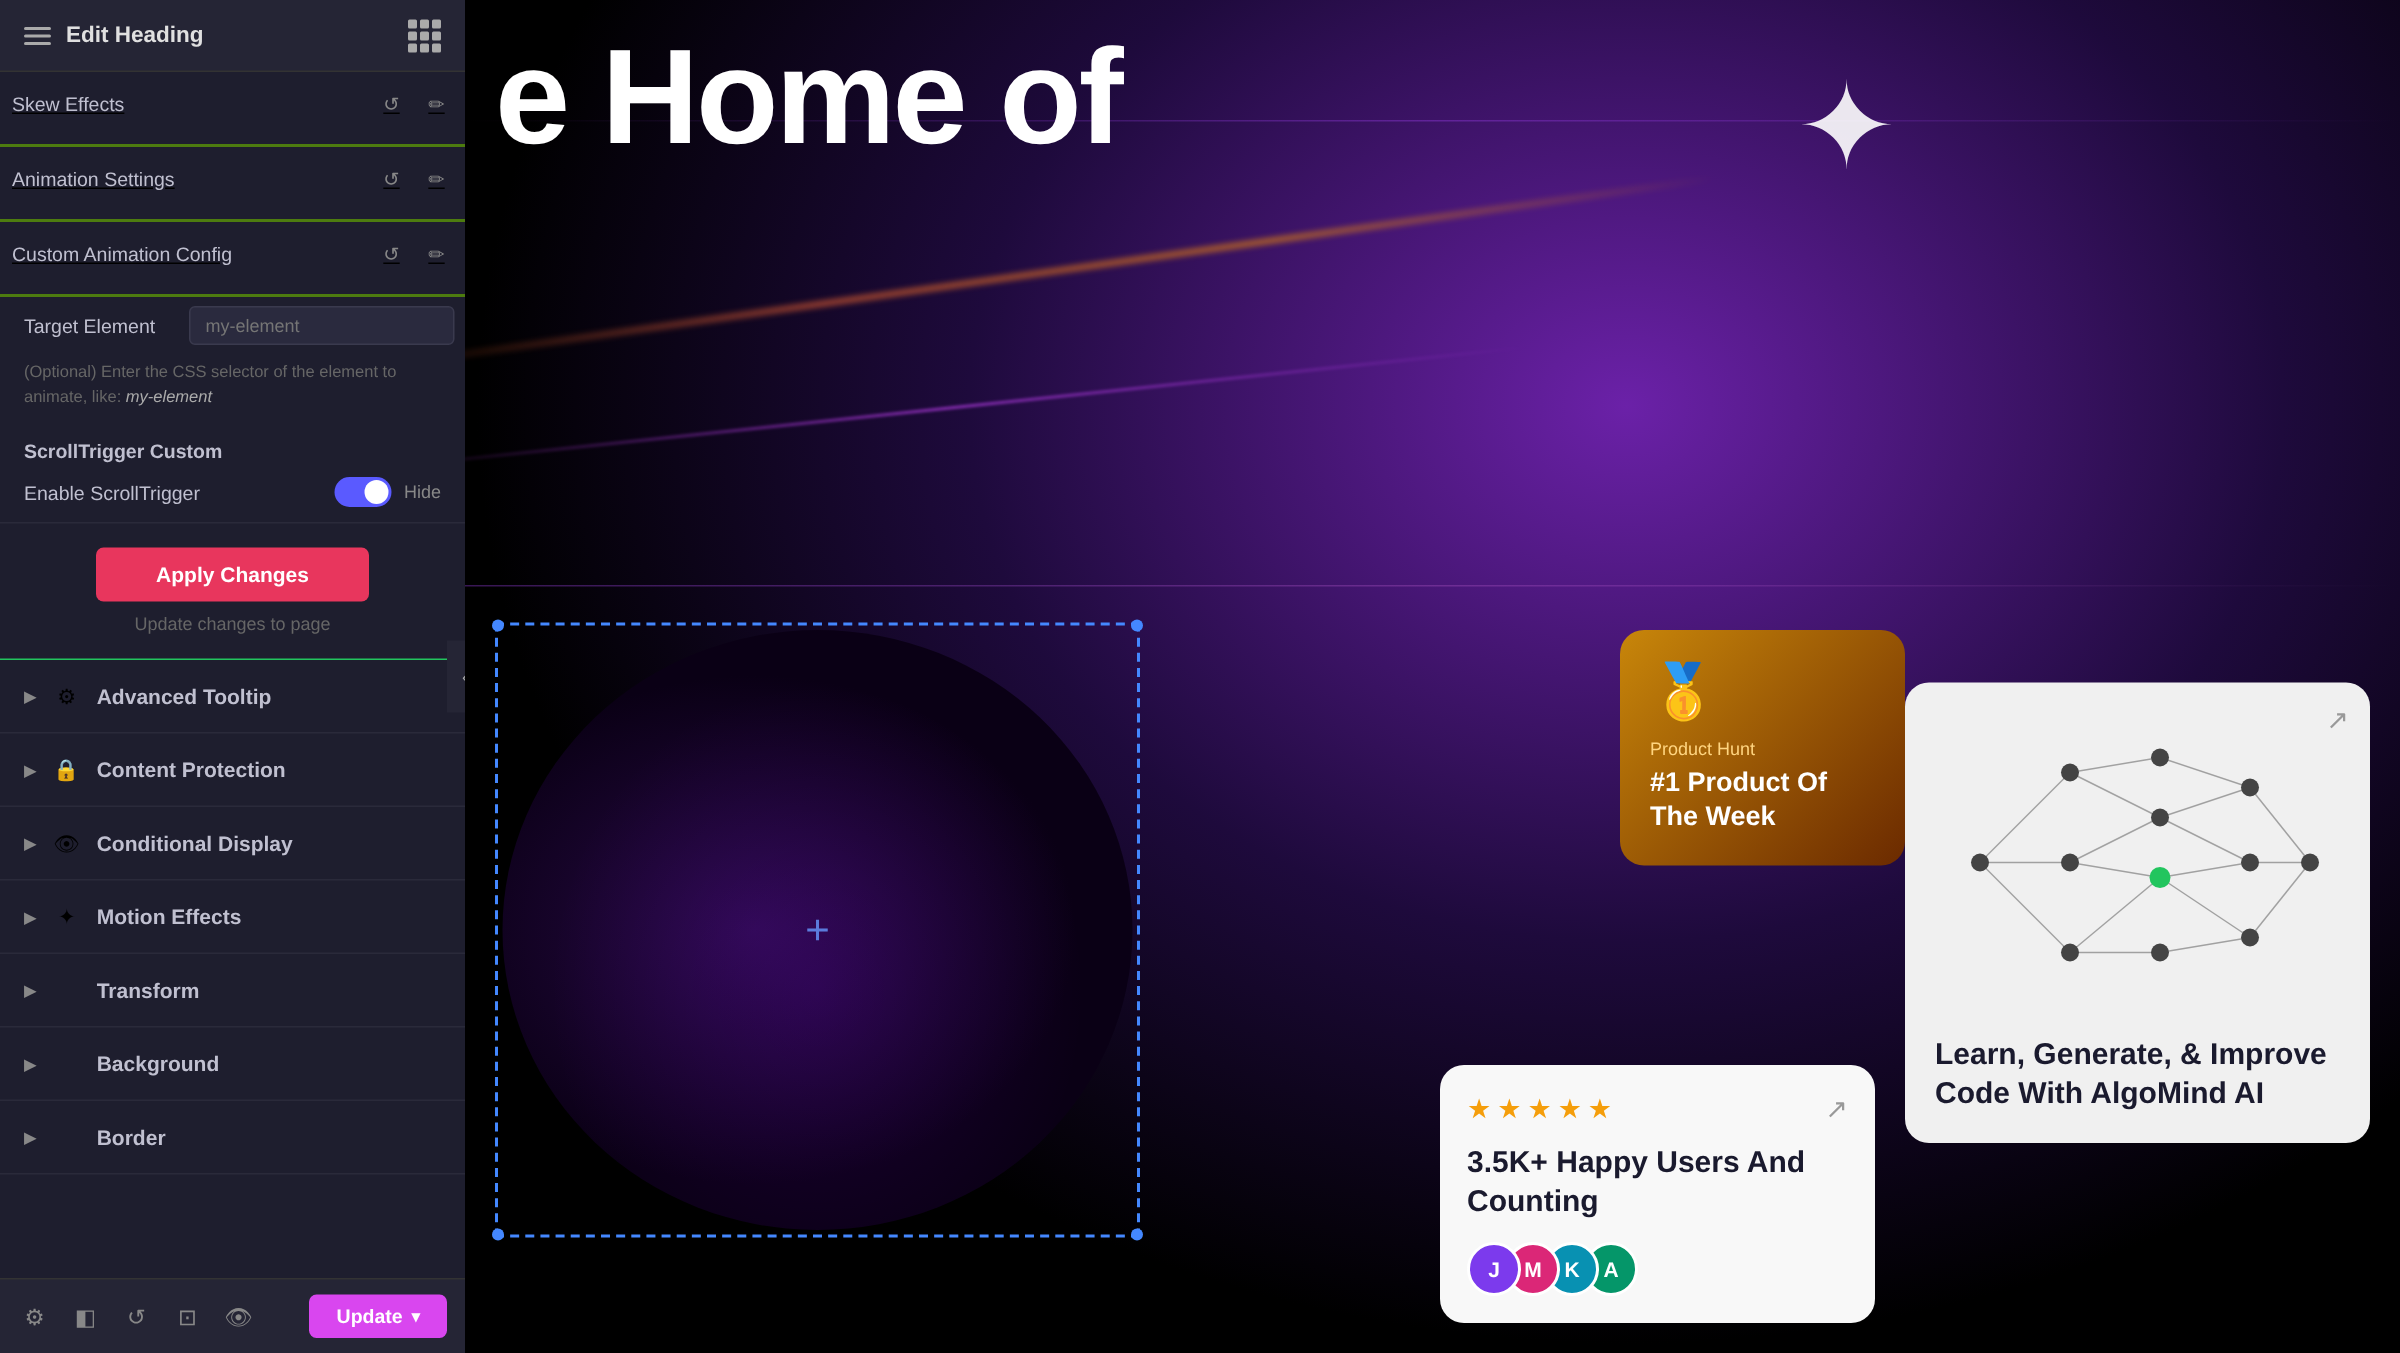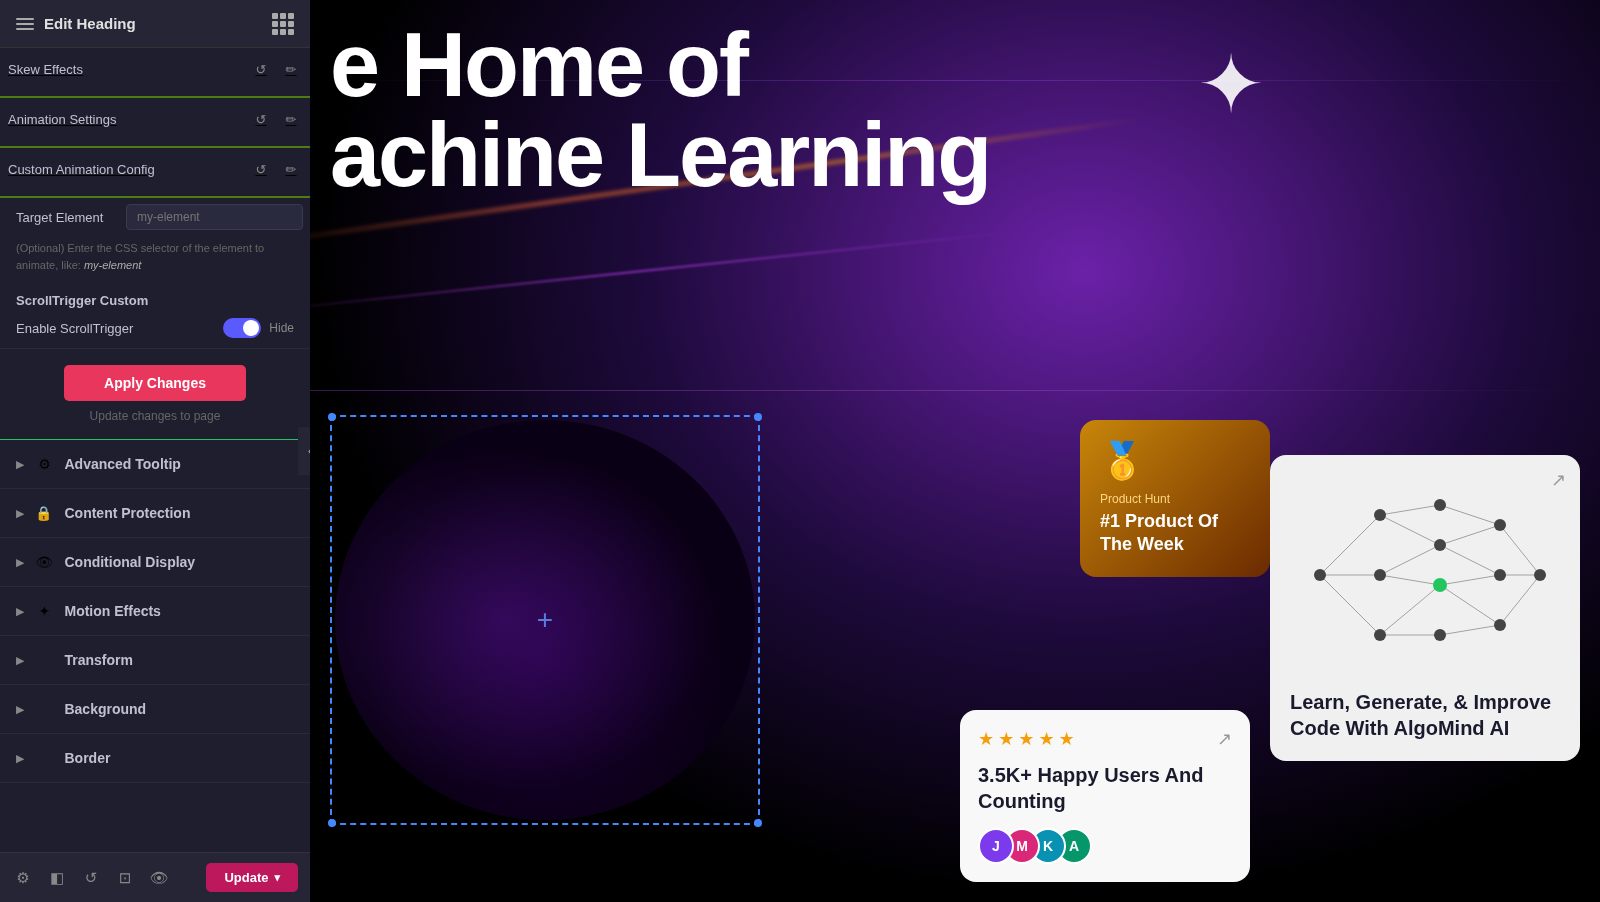--- a/index.html
+++ b/index.html
@@ -255,21 +255,21 @@
       align-items: center;
     }
 
     .toolbar-icon {
       width: 22px; height: 22px;
       display: flex; align-items: center; justify-content: center;
       color: #888; cursor: pointer; font-size: 15px;
     }
 
     .update-btn {
-      background: #be185d;
+      background: #d946ef;
       color: white;
       border: none;
       border-radius: 5px;
       padding: 7px 18px;
       font-size: 13px;
       font-weight: 600;
       cursor: pointer;
       display: flex;
       align-items: center;
       gap: 6px;
@@ -747,21 +747,20 @@
   <div class="glow-streak-1"></div>
   <div class="glow-streak-2"></div>
 
   <div class="purple-line-top"></div>
   <div class="purple-line-bottom"></div>
 
   <div class="star-shape">✦</div>
 
   <div class="hero-text">
     <div class="hero-line1">e Home of</div>
-    <div class="hero-line2">achine Learning</div>
   </div>
 
 
   <div class="dark-blob">
     <div class="blob-inner"></div>
   </div>
 
   <div class="selection-box">
     <div class="selection-corner corner-tl"></div>
     <div class="selection-corner corner-tr"></div>

